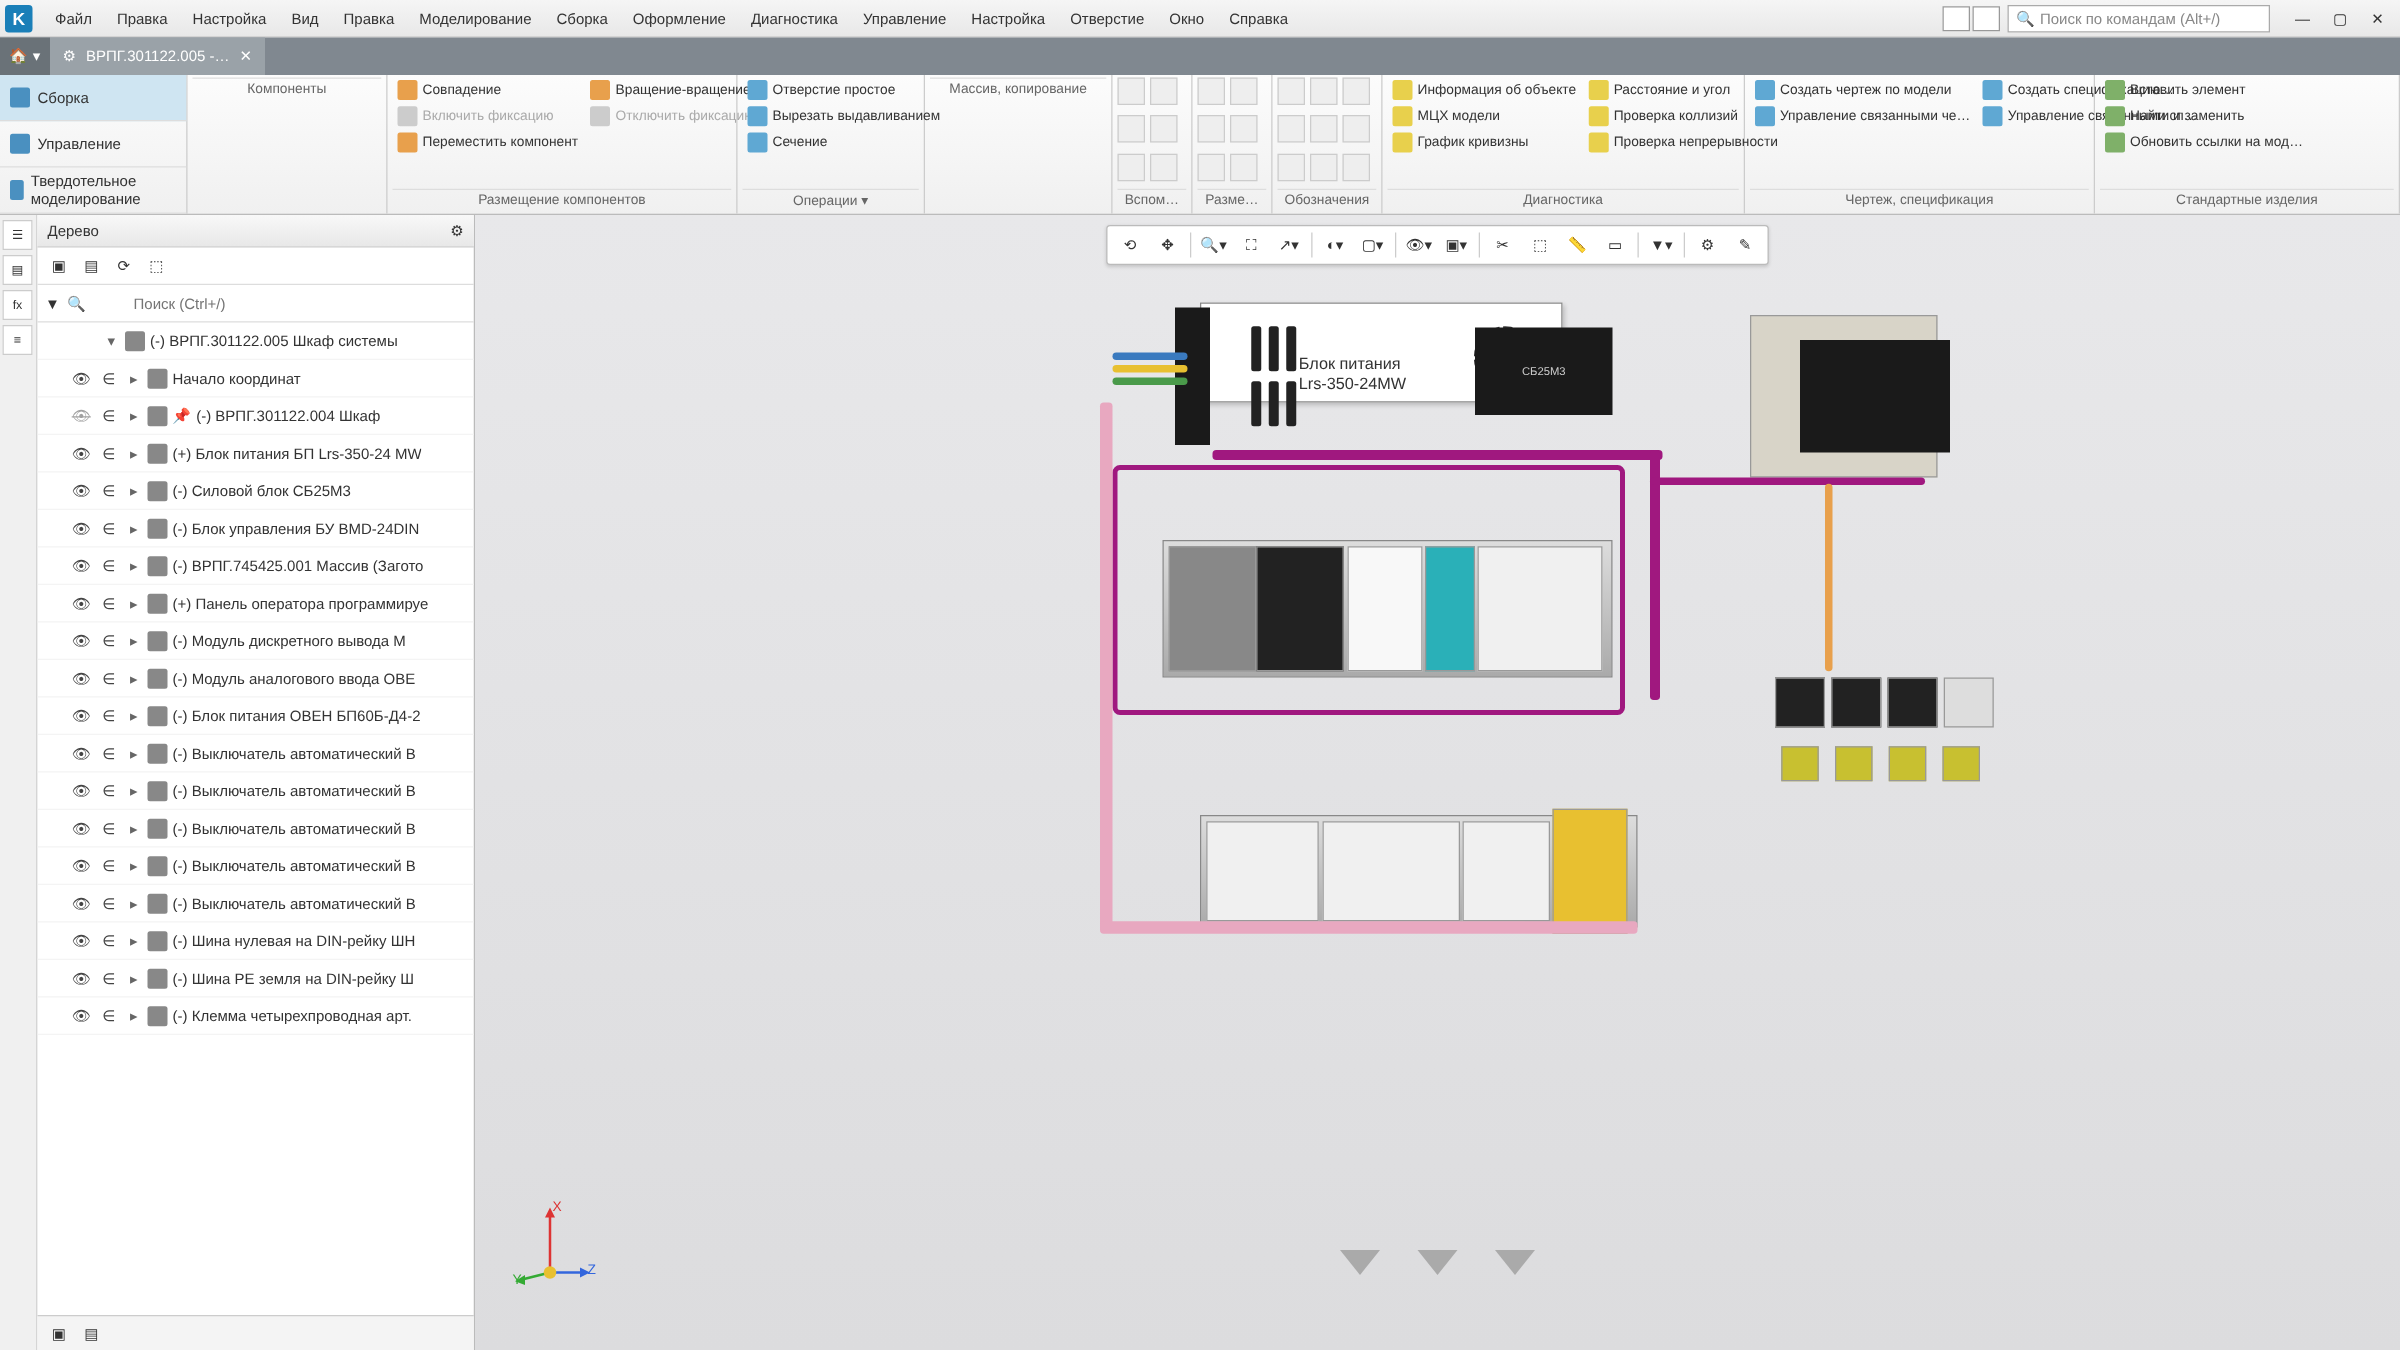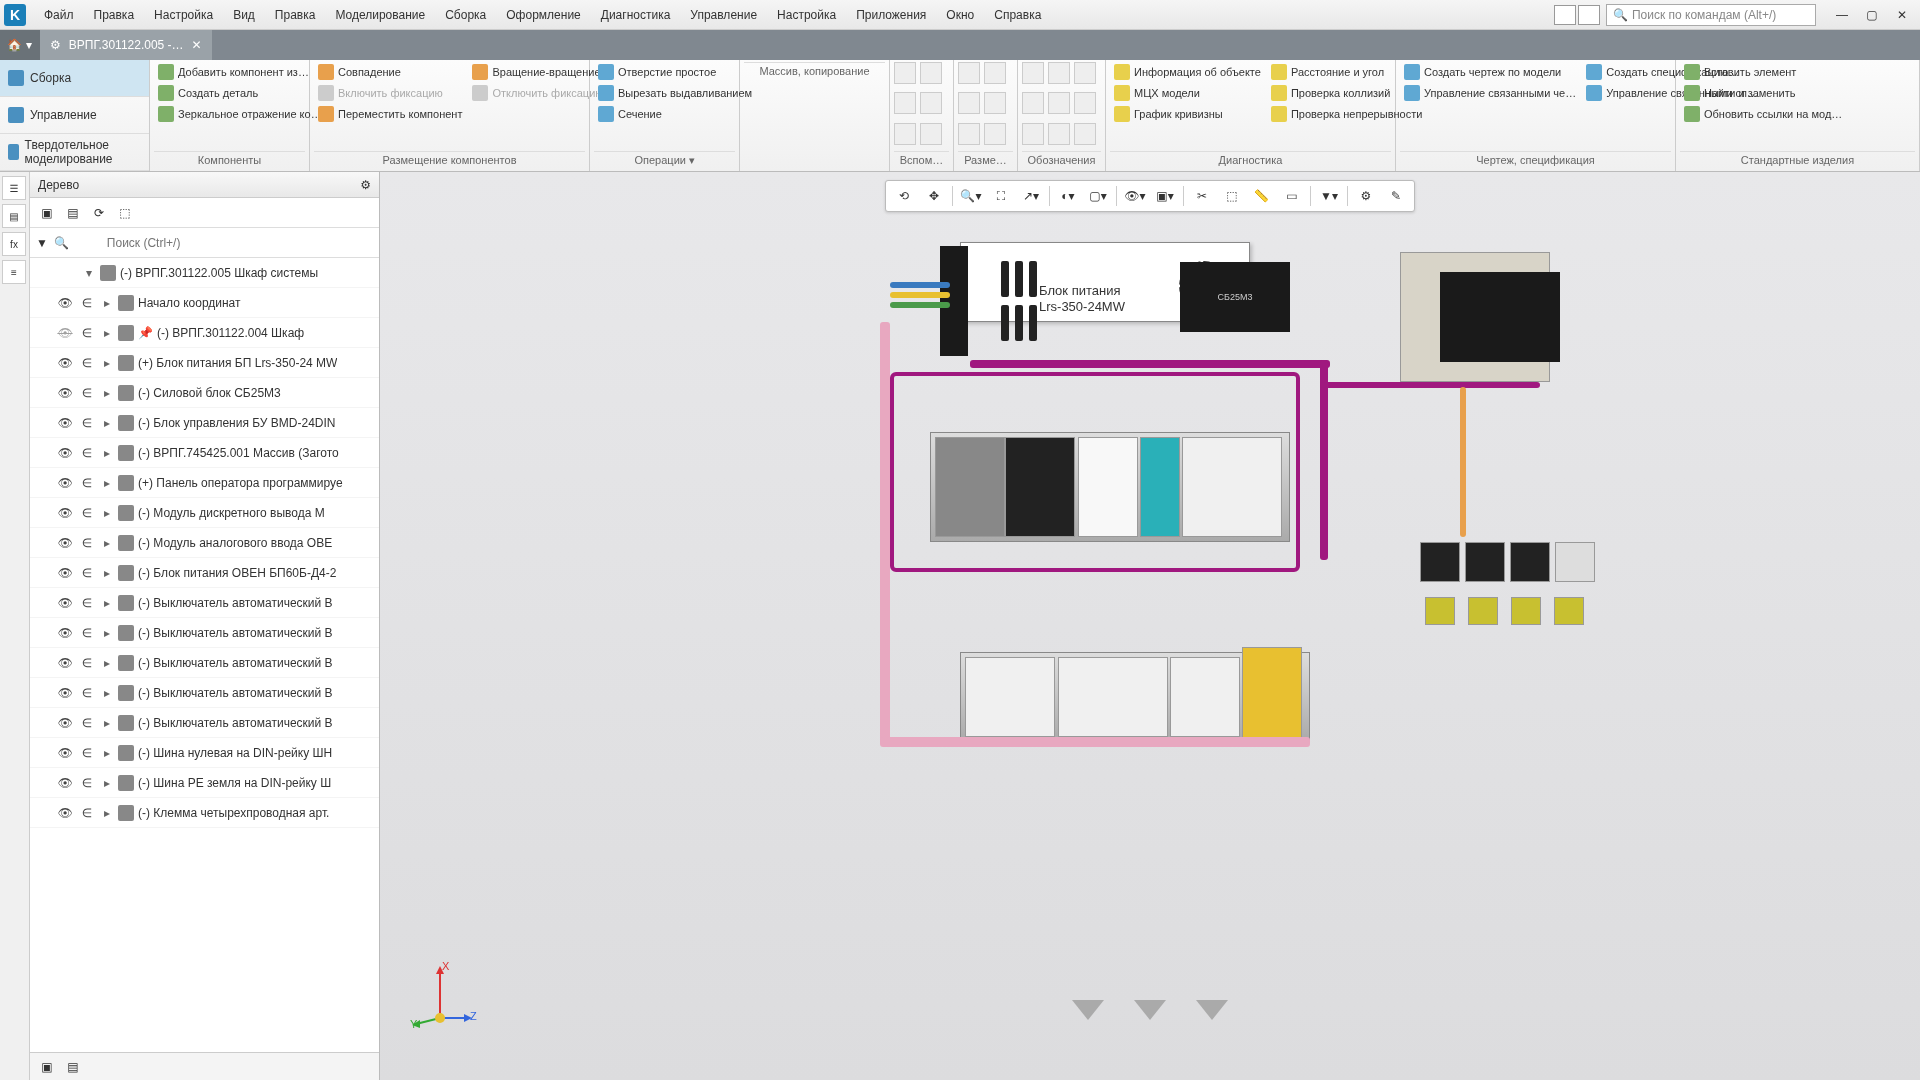--- a/index.html
+++ b/index.html
@@ -92,21 +92,21 @@
       <div class="menu-item">Правка</div>
       <div class="menu-item">Настройка</div>
       <div class="menu-item">Вид</div>
       <div class="menu-item">Правка</div>
       <div class="menu-item">Моделирование</div>
       <div class="menu-item">Сборка</div>
       <div class="menu-item">Оформление</div>
       <div class="menu-item">Диагностика</div>
       <div class="menu-item">Управление</div>
       <div class="menu-item">Настройка</div>
-      <div class="menu-item">Приложения</div>
+      <div class="menu-item">Отверстие</div>
       <div class="menu-item">Окно</div>
       <div class="menu-item">Справка</div>
     </div>
   <div class="menubar-right">
     <div class="layout-icons">
       <div class="layout-icon"></div>
       <div class="layout-icon"></div>
     </div>
     <div class="search-box">
       <span>🔍</span>
@@ -141,36 +141,20 @@
       </div>
     <div class="rl-item">
         <div class="rl-icon"></div>
         <span>Твердотельное моделирование</span>
       </div>
   </div>
   <div class="ribbon-groups">
 
 
     <div class="rgroup" style="width:160px">
-      <div class="rgroup-body">
-          <div class="rcol">
-        <div class="rbtn">
-              <div class="rbtn-icon g"></div>
-              <span>Добавить компонент из…</span>
-            </div>
-        <div class="rbtn">
-              <div class="rbtn-icon g"></div>
-              <span>Создать деталь</span>
-            </div>
-        <div class="rbtn">
-              <div class="rbtn-icon g"></div>
-              <span>Зеркальное отражение ко…</span>
-            </div>
-      </div>
-        </div>
       <div class="rgroup-label">Компоненты</div>
     </div>
 
     <div class="rgroup" style="width:280px">
       <div class="rgroup-body">
         <div class="rcol">
           <div class="rbtn">
               <div class="rbtn-icon o"></div>
               <span>Совпадение</span>
             </div>

